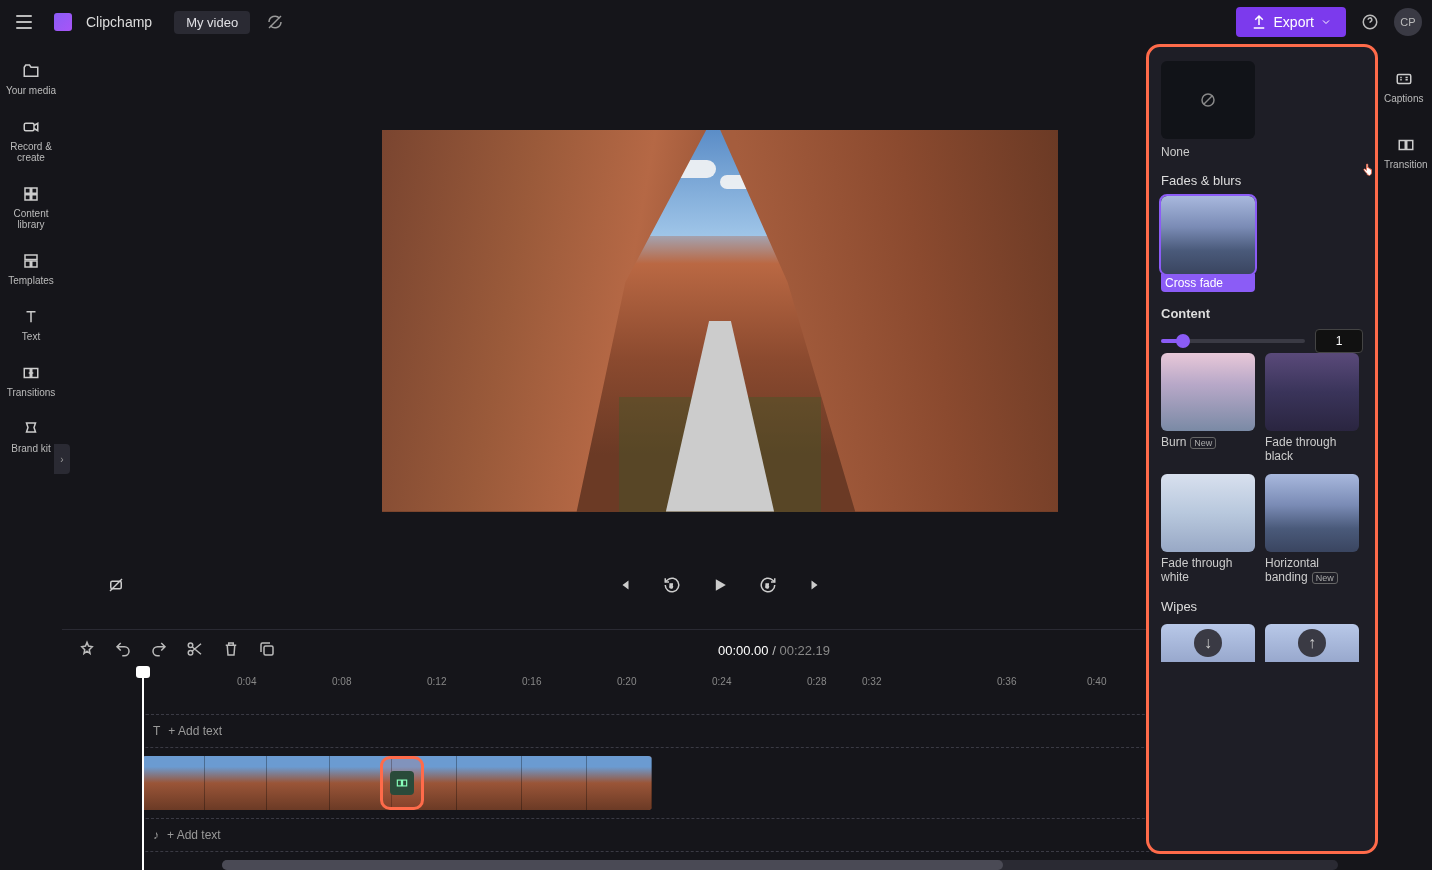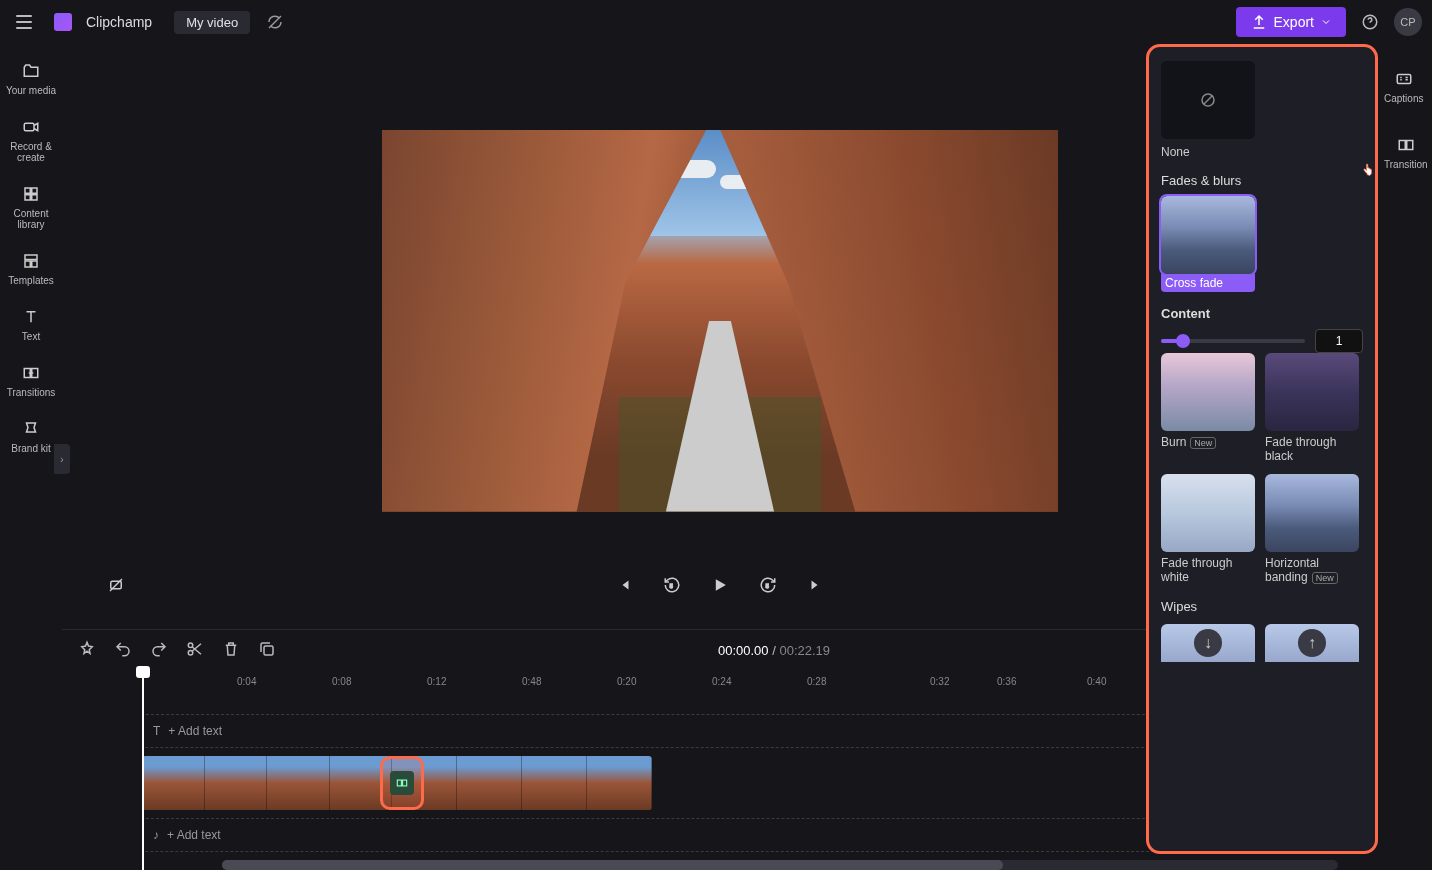--- a/index.html
+++ b/index.html
@@ -327,25 +327,25 @@
             </svg></span>
         <span class="tl-tool"><svg viewBox="0 0 24 24" fill="none" stroke="currentColor" stroke-width="2">
               <path d="M9 4H4v5M15 4h5v5M9 20H4v-5M15 20h5v-5"></path>
             </svg></span>
       </div>
       <div class="tl-ruler">
         <div class="playhead"></div>
         <span class="tick" style="left:175px">0:04</span>
         <span class="tick" style="left:270px">0:08</span>
         <span class="tick" style="left:365px">0:12</span>
-        <span class="tick" style="left:460px">0:48</span>
+        <span class="tick" style="left:460px">0:16</span>
         <span class="tick" style="left:555px">0:20</span>
         <span class="tick" style="left:650px">0:24</span>
         <span class="tick" style="left:745px">0:28</span>
-        <span class="tick" style="left:868px">0:32</span>
+        <span class="tick" style="left:800px">0:32</span>
         <span class="tick" style="left:935px">0:36</span>
         <span class="tick" style="left:1025px">0:40</span>
       </div>
       <div class="tl-tracks">
         <div class="track-lane text-lane">
           <span>T</span>
           <span>+ Add text</span>
         </div>
         <div class="track-lane video-lane">
           <div class="clip clip1">

